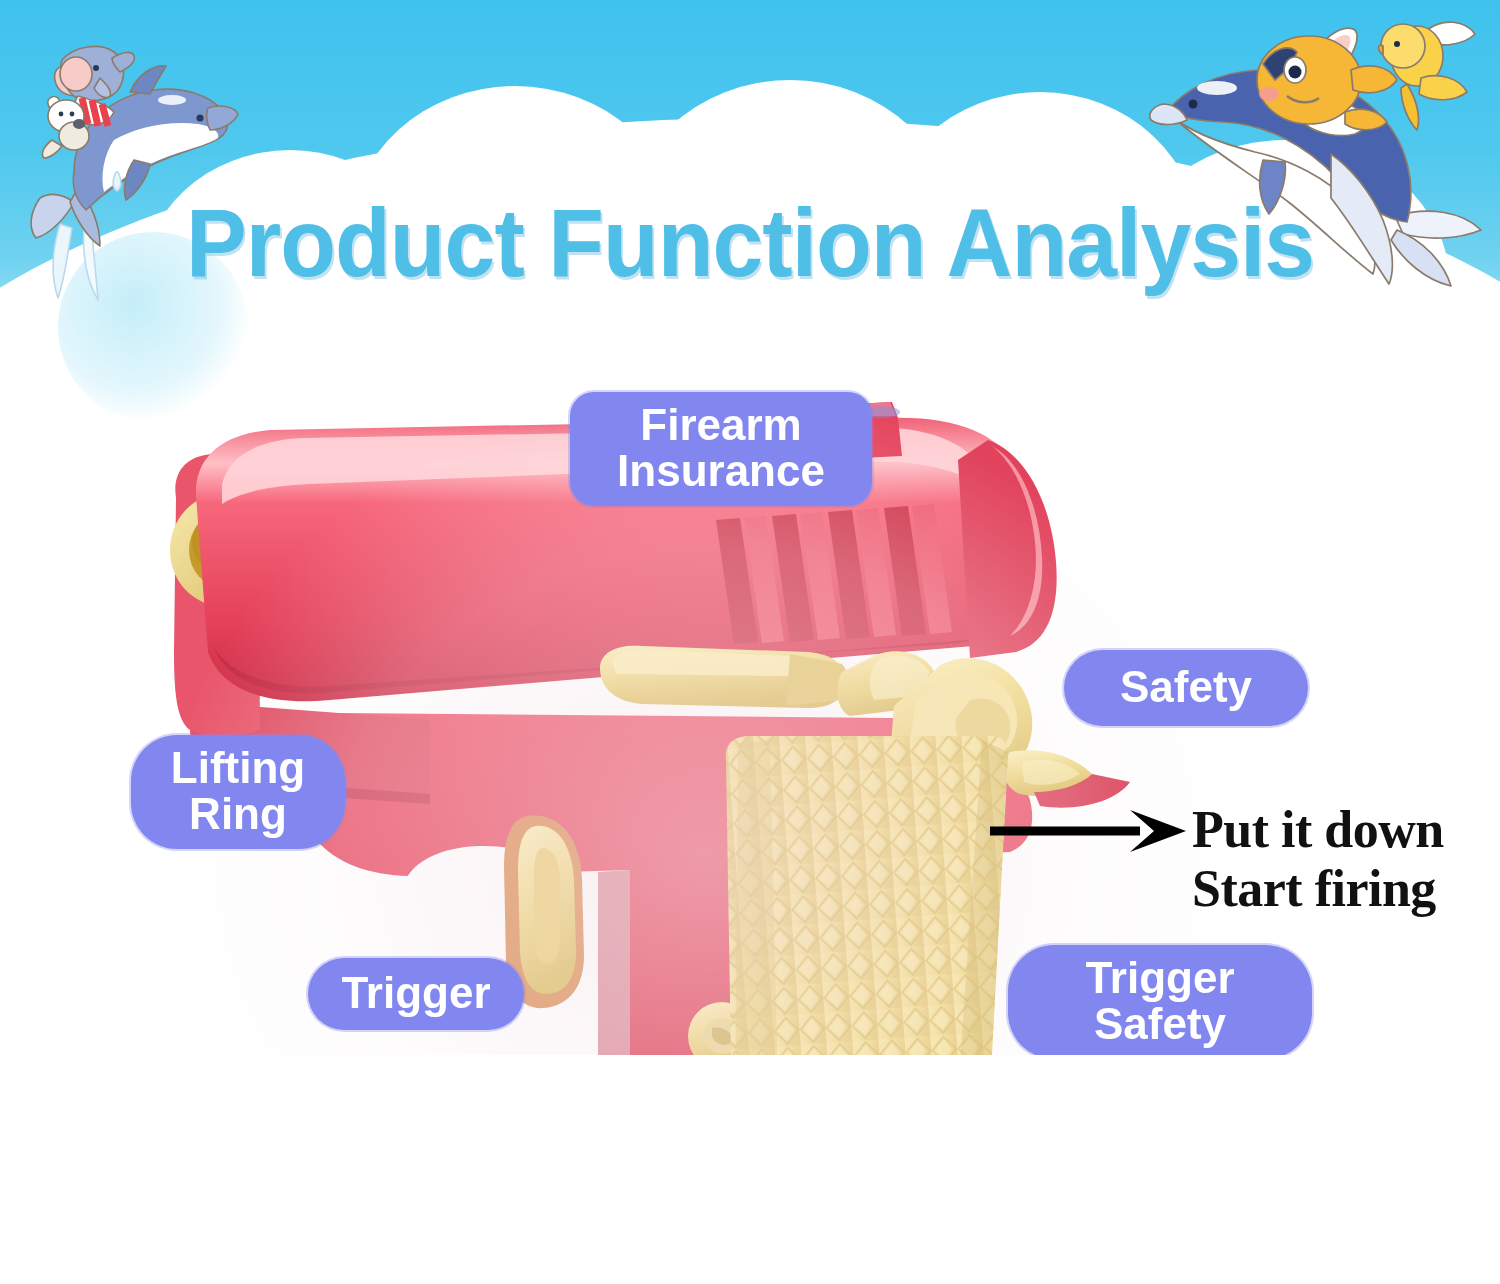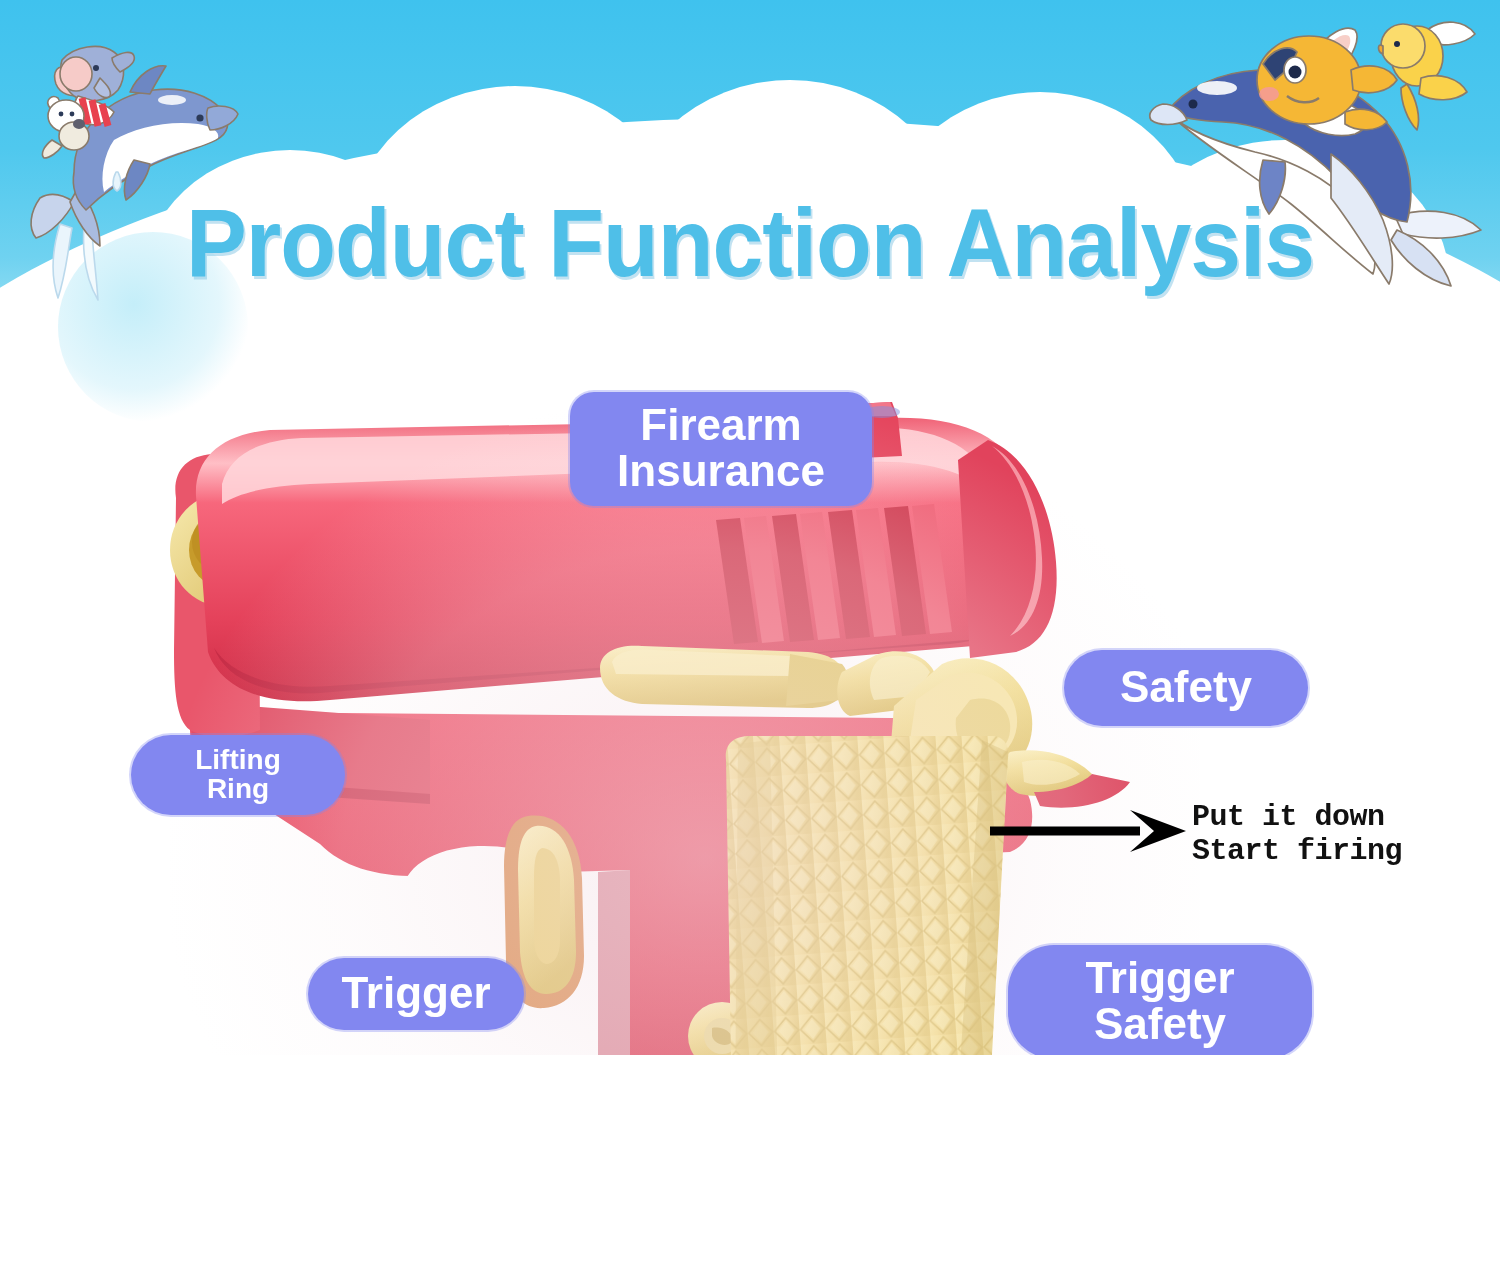--- a/index.html
+++ b/index.html
@@ -111,39 +111,39 @@
     text-align: center;
     line-height: 1.04;
     padding: 10px 22px 12px 22px;
     box-shadow: 0 0 0 2px rgba(130,135,240,0.35);
     white-space: pre-line;
     user-select: none;
   }
   .pill.p-last     { left: 133px;  top: 348px;  font-size: 44px; width: 272px; }
   .pill.p-firearm  { left: 570px;  top: 392px;  font-size: 44px; width: 258px; border-radius: 24px; }
   .pill.p-hammer   { left: 1064px; top: 650px;  font-size: 44px; width: 200px; padding-top: 14px; padding-bottom: 16px; }
-  .pill.p-lifting  { left: 131px;  top: 735px;  font-size: 28px; width: 170px; }
+  .pill.p-lifting  { left: 131px;  top: 735px;  font-size: 44px; width: 170px; }
   .pill.p-trigger  { left: 308px;  top: 958px;  font-size: 44px; width: 172px; padding-top: 12px; padding-bottom: 14px; }
   .pill.p-safety   { left: 1008px; top: 945px;  font-size: 44px; width: 260px; }
 
   
   .arrow-wrap {
     position: absolute;
     left: 990px;
     top: 806px;
     width: 200px;
     height: 50px;
   }
   .annot-text {
     position: absolute;
     left: 1192px;
     top: 800px;
-    font-family: Liberation Mono, monospace;
+    font-family: Liberation Serif, serif;
     font-weight: bold;
-    font-size: 30px;
+    font-size: 52px;
     line-height: 1.14;
     color: #111111;
     white-space: pre-line;
     letter-spacing: -0.5px;
     user-select: none;
   }
 </style>
 </head>
 <body>
 

